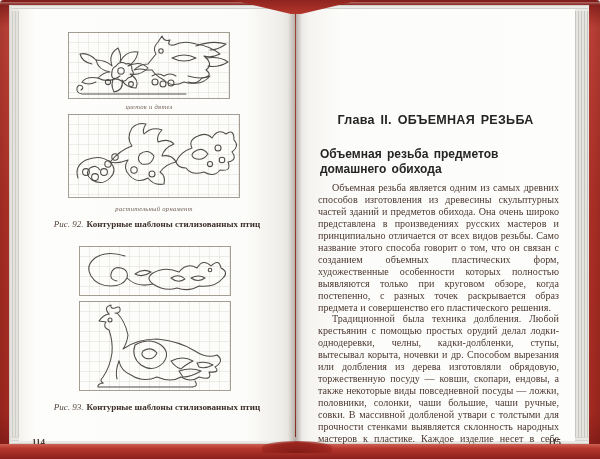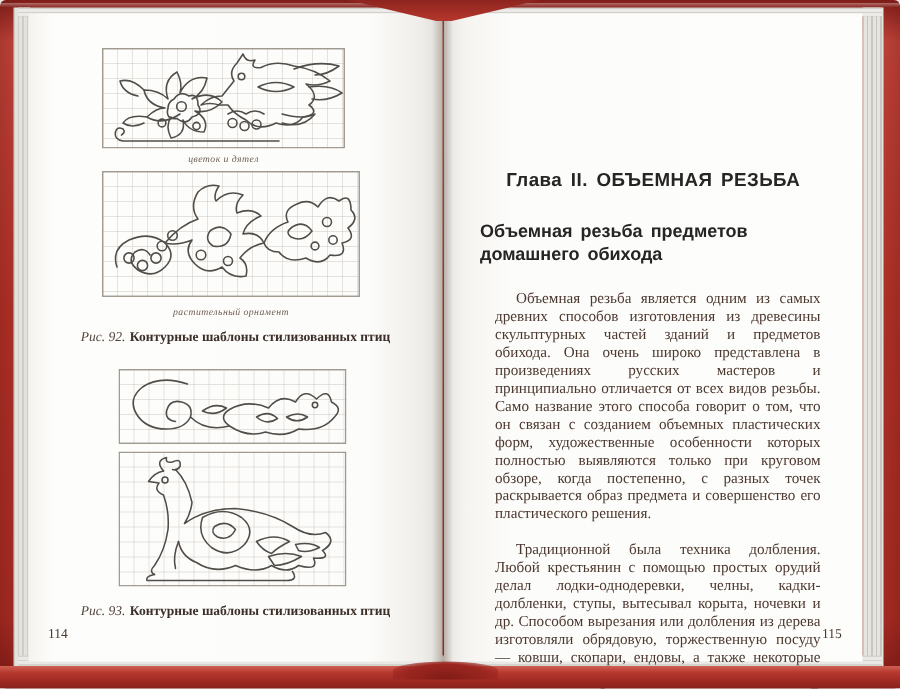--- a/index.html
+++ b/index.html
@@ -40,31 +40,31 @@
       background:radial-gradient(ellipse at 50% 100%,#7f1b16 0%,#9c2620 60%,rgba(156,38,32,0) 100%);
       border-radius:50% 50% 0 0;}
   
   .fig{position:absolute;}
   .subcap{position:absolute;width:172px;text-align:center;
       font-style:italic;font-size:6.5px;color:#6e5c52;letter-spacing:.3px;}
   .figcap{position:absolute;left:0;width:276px;text-align:center;
       font-size:9px;color:#3c2f29;}
   .figcap .lab{font-style:italic;font-weight:normal;color:#55453d;text-align:right;}
   .figcap .txt{font-weight:bold;margin-left:3px;}
-  .pagenum{position:absolute;font-size:9px;font-weight:normal;color:#4a392f;}
+  .pagenum{position:absolute;font-size:9px;font-weight:bold;color:#4a392f;margin-top:20px;}
   
   .chapter{position:absolute;left:0;top:104px;width:279px;text-align:center;
       font-family:"Liberation Sans",sans-serif;font-weight:bold;font-size:12.5px;
       color:#262524;letter-spacing:.3px;word-spacing:2px;}
   .section{position:absolute;left:24px;top:138px;width:230px;text-align:left;
       font-family:"Liberation Sans",sans-serif;font-weight:bold;font-size:12px;
       line-height:15px;color:#262524;word-spacing:2px;}
   .bodytext{position:absolute;left:22px;top:173px;width:241px;
       font-size:10.1px;line-height:11.95px;color:#4c382f;text-align:justify;}
-  .bodytext p{margin:12px;text-indent:14px;}
+  .bodytext p{margin:0;text-indent:14px;}
   svg .grid-border{stroke:#9b948a;stroke-width:.9;fill:none;}
   .drawing{stroke:#514d48;stroke-width:1.05;fill:none;stroke-linecap:round;stroke-linejoin:round;}
 </style>
 </head>
 <body>
 
 <div class="stage">
   <div class="cover"></div>
   <div class="cover-top-sheen"></div>
 

